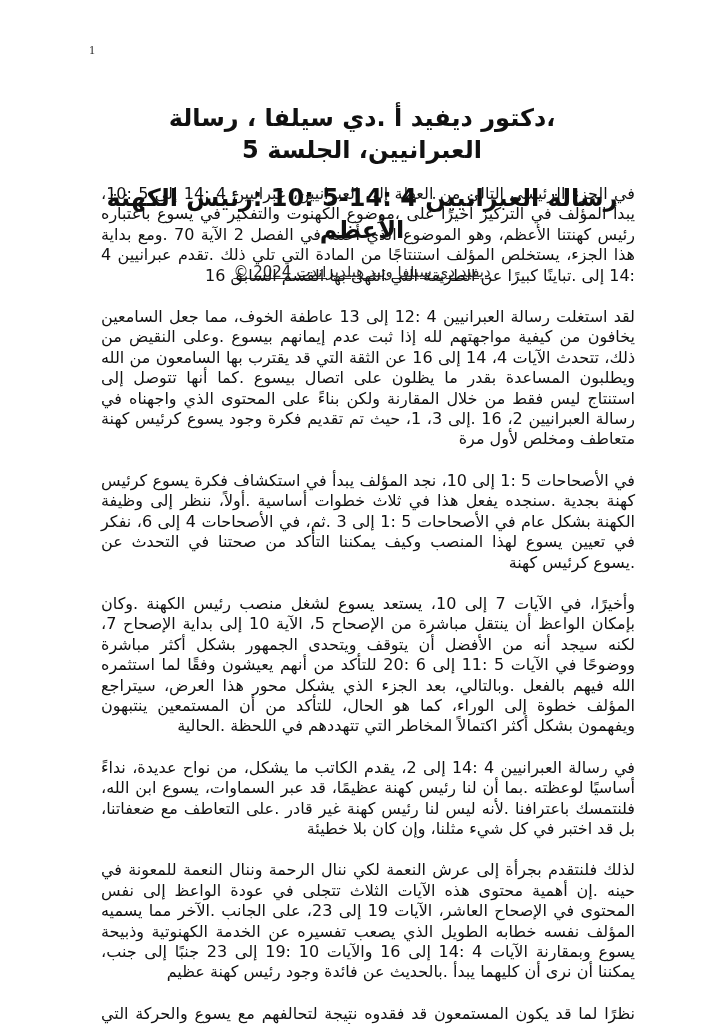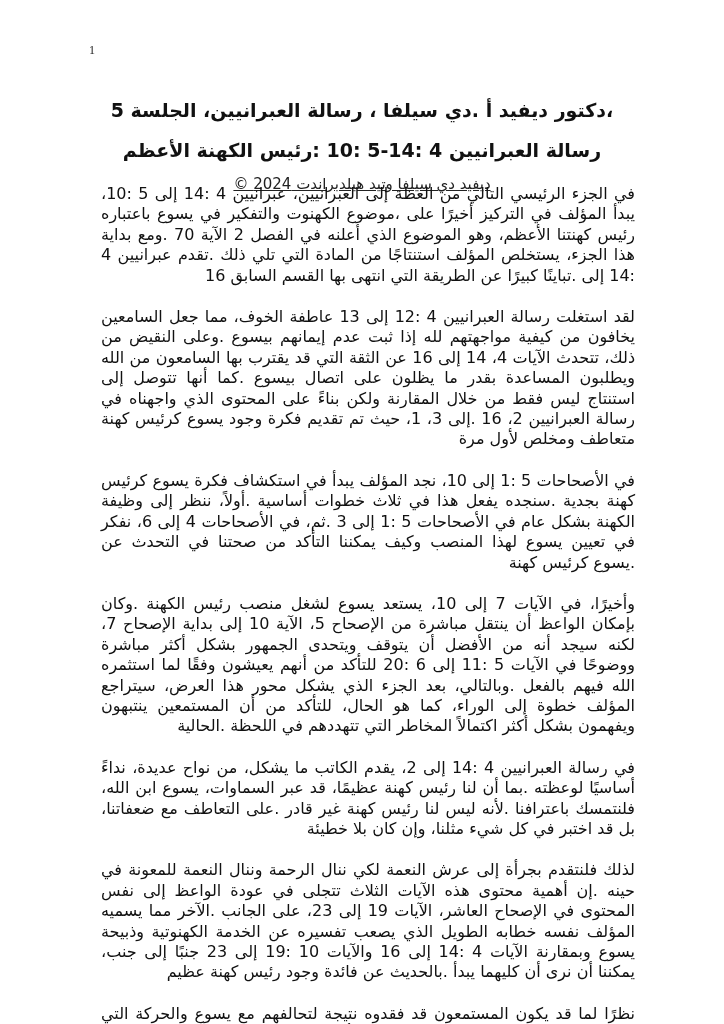--- a/index.html
+++ b/index.html
@@ -25,24 +25,24 @@
     }
     .header {
       position: absolute;
       top: 86px;
       left: 90px;
       width: 544px;
       text-align: center;
       direction: rtl;
     }
     .title {
-      font-size: 19px;
+      font-size: 24px;
       font-weight: bold;
       line-height: 32px;
-      margin: 8px;
+      margin: 16px;
     }
     .copyright {
       font-size: 15px;
       line-height: 20px;
       margin: 0;
       color: #222;
       text-decoration: underline;
     }
     .content {
       position: absolute;

